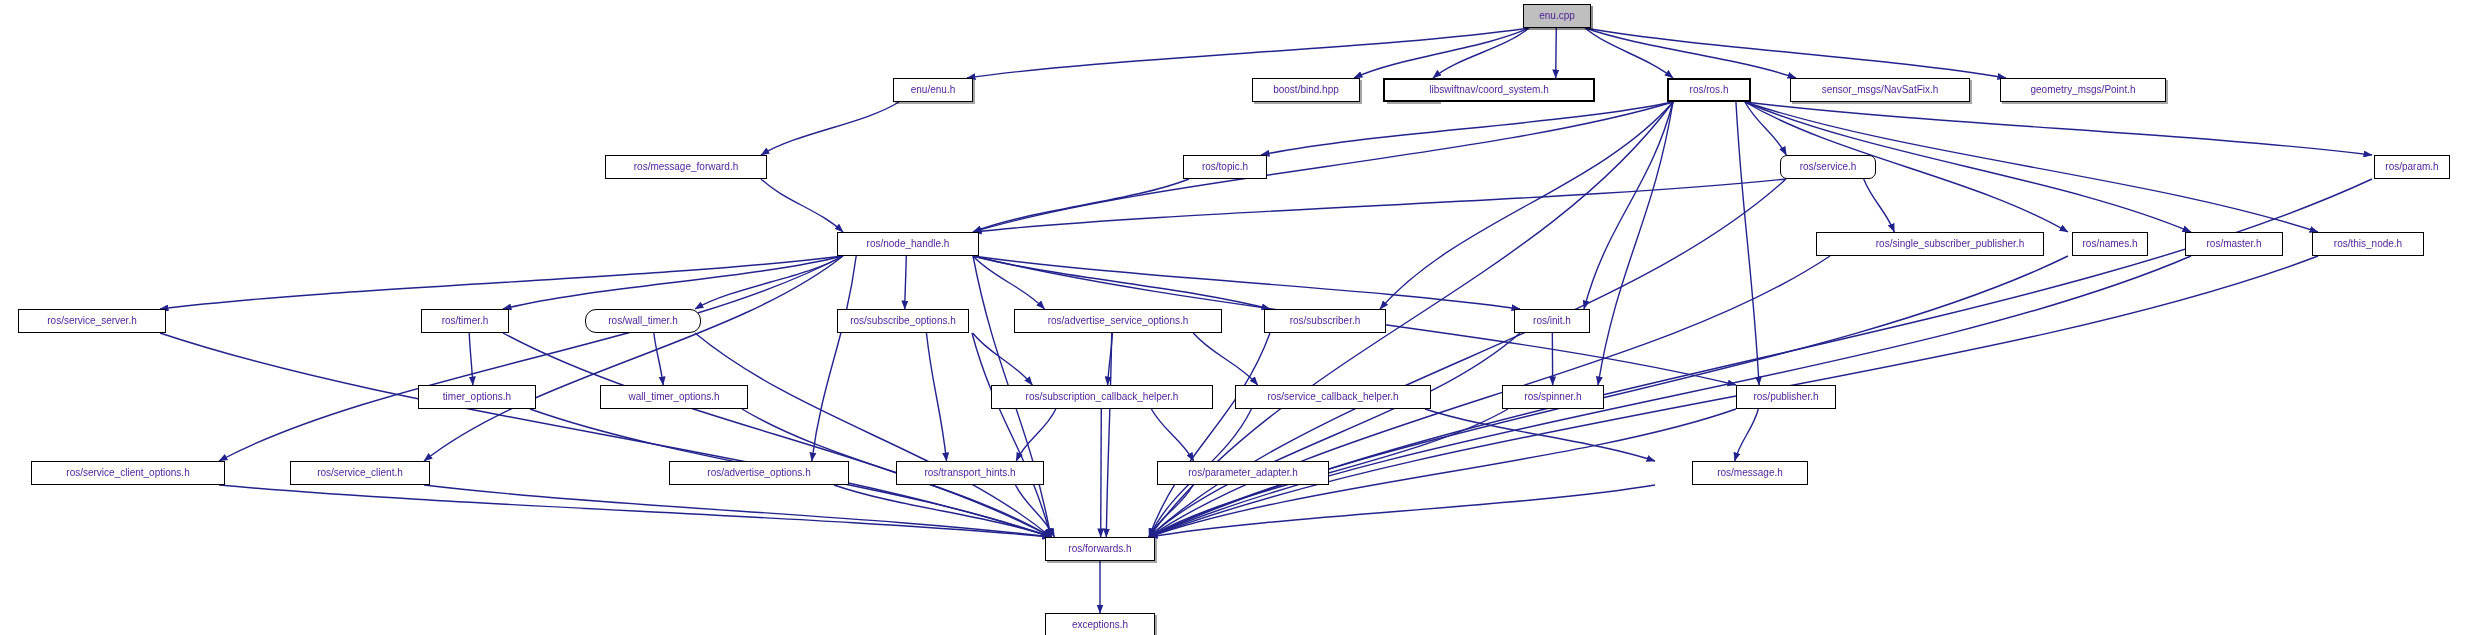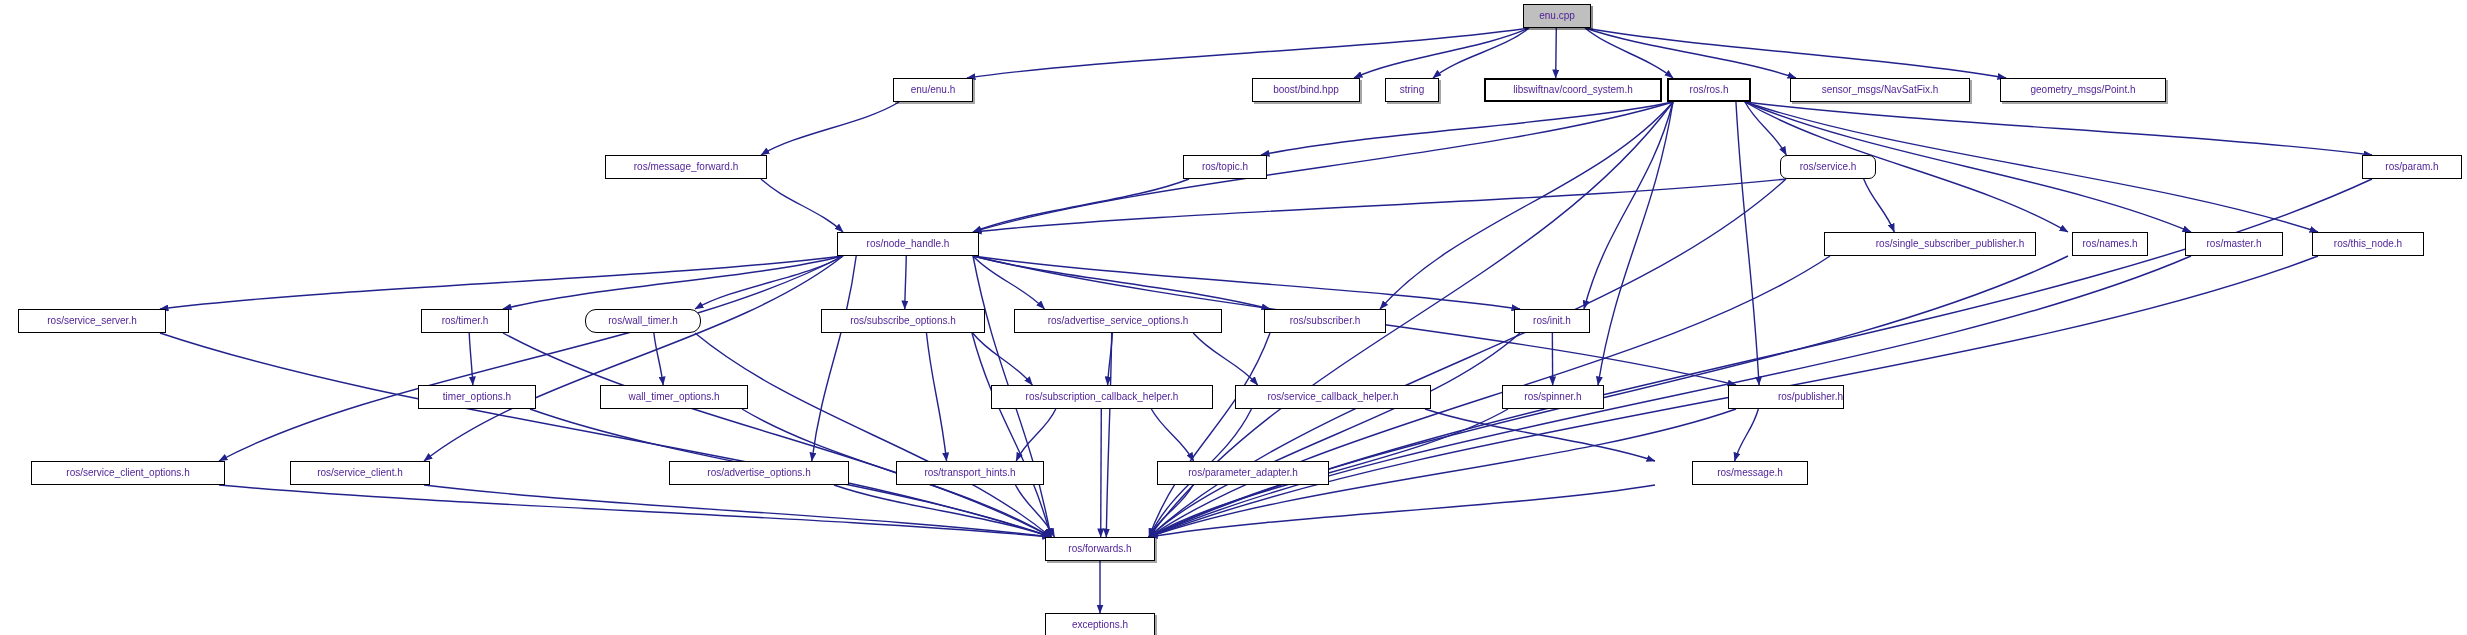--- a/index.html
+++ b/index.html
@@ -142,69 +142,69 @@
       </div>
       <div class="gnode shadow" style="left: 933px; top: 90px; width: 80px;">
         <span>enu/enu.h</span>
       </div>
       <div class="gnode shadow" style="left: 1306px; top: 90px; width: 108px;">
         <span>boost/bind.hpp</span>
       </div>
       <div class="gnode shadow" style="left: 1412px; top: 90px; width: 54px;">
         <span>string</span>
       </div>
-      <div class="gnode thick" style="left: 1573px; top: 90px; width: 178px;">
+      <div class="gnode thick" style="left: 1489px; top: 90px; width: 212px;">
         <span>libswiftnav/coord_system.h</span>
       </div>
       <div class="gnode thick" style="left: 1709px; top: 90px; width: 84px;">
         <span>ros/ros.h</span>
       </div>
       <div class="gnode shadow" style="left: 1880px; top: 90px; width: 180px;">
         <span>sensor_msgs/NavSatFix.h</span>
       </div>
       <div class="gnode shadow" style="left: 2083px; top: 90px; width: 166px;">
         <span>geometry_msgs/Point.h</span>
       </div>
       <div class="gnode" style="left: 686px; top: 167px; width: 162px;">
         <span>ros/message_forward.h</span>
       </div>
       <div class="gnode" style="left: 1225px; top: 167px; width: 84px;">
         <span>ros/topic.h</span>
       </div>
       <div class="gnode" style="left: 1828px; top: 167px; width: 96px; border-radius: 7px;">
         <span>ros/service.h</span>
       </div>
-      <div class="gnode" style="left: 2412px; top: 167px; width: 100px;">
+      <div class="gnode" style="left: 2412px; top: 167px; width: 76px;">
         <span>ros/param.h</span>
       </div>
       <div class="gnode" style="left: 908px; top: 244px; width: 142px;">
         <span>ros/node_handle.h</span>
       </div>
-      <div class="gnode" style="left: 1930px; top: 244px; width: 212px; padding-left: 40px;">
+      <div class="gnode" style="left: 1930px; top: 244px; width: 228px; padding-left: 40px;">
         <span>ros/single_subscriber_publisher.h</span>
       </div>
       <div class="gnode" style="left: 2110px; top: 244px; width: 76px;">
         <span>ros/names.h</span>
       </div>
       <div class="gnode" style="left: 2234px; top: 244px; width: 98px;">
         <span>ros/master.h</span>
       </div>
       <div class="gnode" style="left: 2368px; top: 244px; width: 112px;">
         <span>ros/this_node.h</span>
       </div>
       <div class="gnode" style="left: 92px; top: 321px; width: 148px;">
         <span>ros/service_server.h</span>
       </div>
       <div class="gnode" style="left: 465px; top: 321px; width: 88px;">
         <span>ros/timer.h</span>
       </div>
       <div class="gnode" style="left: 643px; top: 321px; width: 116px; border-radius: 11px;">
         <span>ros/wall_timer.h</span>
       </div>
-      <div class="gnode" style="left: 903px; top: 321px; width: 164px;">
+      <div class="gnode" style="left: 903px; top: 321px; width: 132px;">
         <span>ros/subscribe_options.h</span>
       </div>
       <div class="gnode" style="left: 1118px; top: 321px; width: 208px;">
         <span>ros/advertise_service_options.h</span>
       </div>
       <div class="gnode" style="left: 1325px; top: 321px; width: 122px;">
         <span>ros/subscriber.h</span>
       </div>
       <div class="gnode" style="left: 1552px; top: 321px; width: 76px;">
         <span>ros/init.h</span>
@@ -217,21 +217,21 @@
       </div>
       <div class="gnode" style="left: 1102px; top: 397px; width: 222px;">
         <span>ros/subscription_callback_helper.h</span>
       </div>
       <div class="gnode" style="left: 1333px; top: 397px; width: 196px;">
         <span>ros/service_callback_helper.h</span>
       </div>
       <div class="gnode" style="left: 1553px; top: 397px; width: 102px;">
         <span>ros/spinner.h</span>
       </div>
-      <div class="gnode" style="left: 1786px; top: 397px; width: 116px; justify-content: flex-end;">
+      <div class="gnode" style="left: 1786px; top: 397px; width: 100px;">
         <span>ros/publisher.h</span>
       </div>
       <div class="gnode" style="left: 128px; top: 473px; width: 194px;">
         <span>ros/service_client_options.h</span>
       </div>
       <div class="gnode" style="left: 360px; top: 473px; width: 140px;">
         <span>ros/service_client.h</span>
       </div>
       <div class="gnode" style="left: 759px; top: 473px; width: 180px;">
         <span>ros/advertise_options.h</span>

